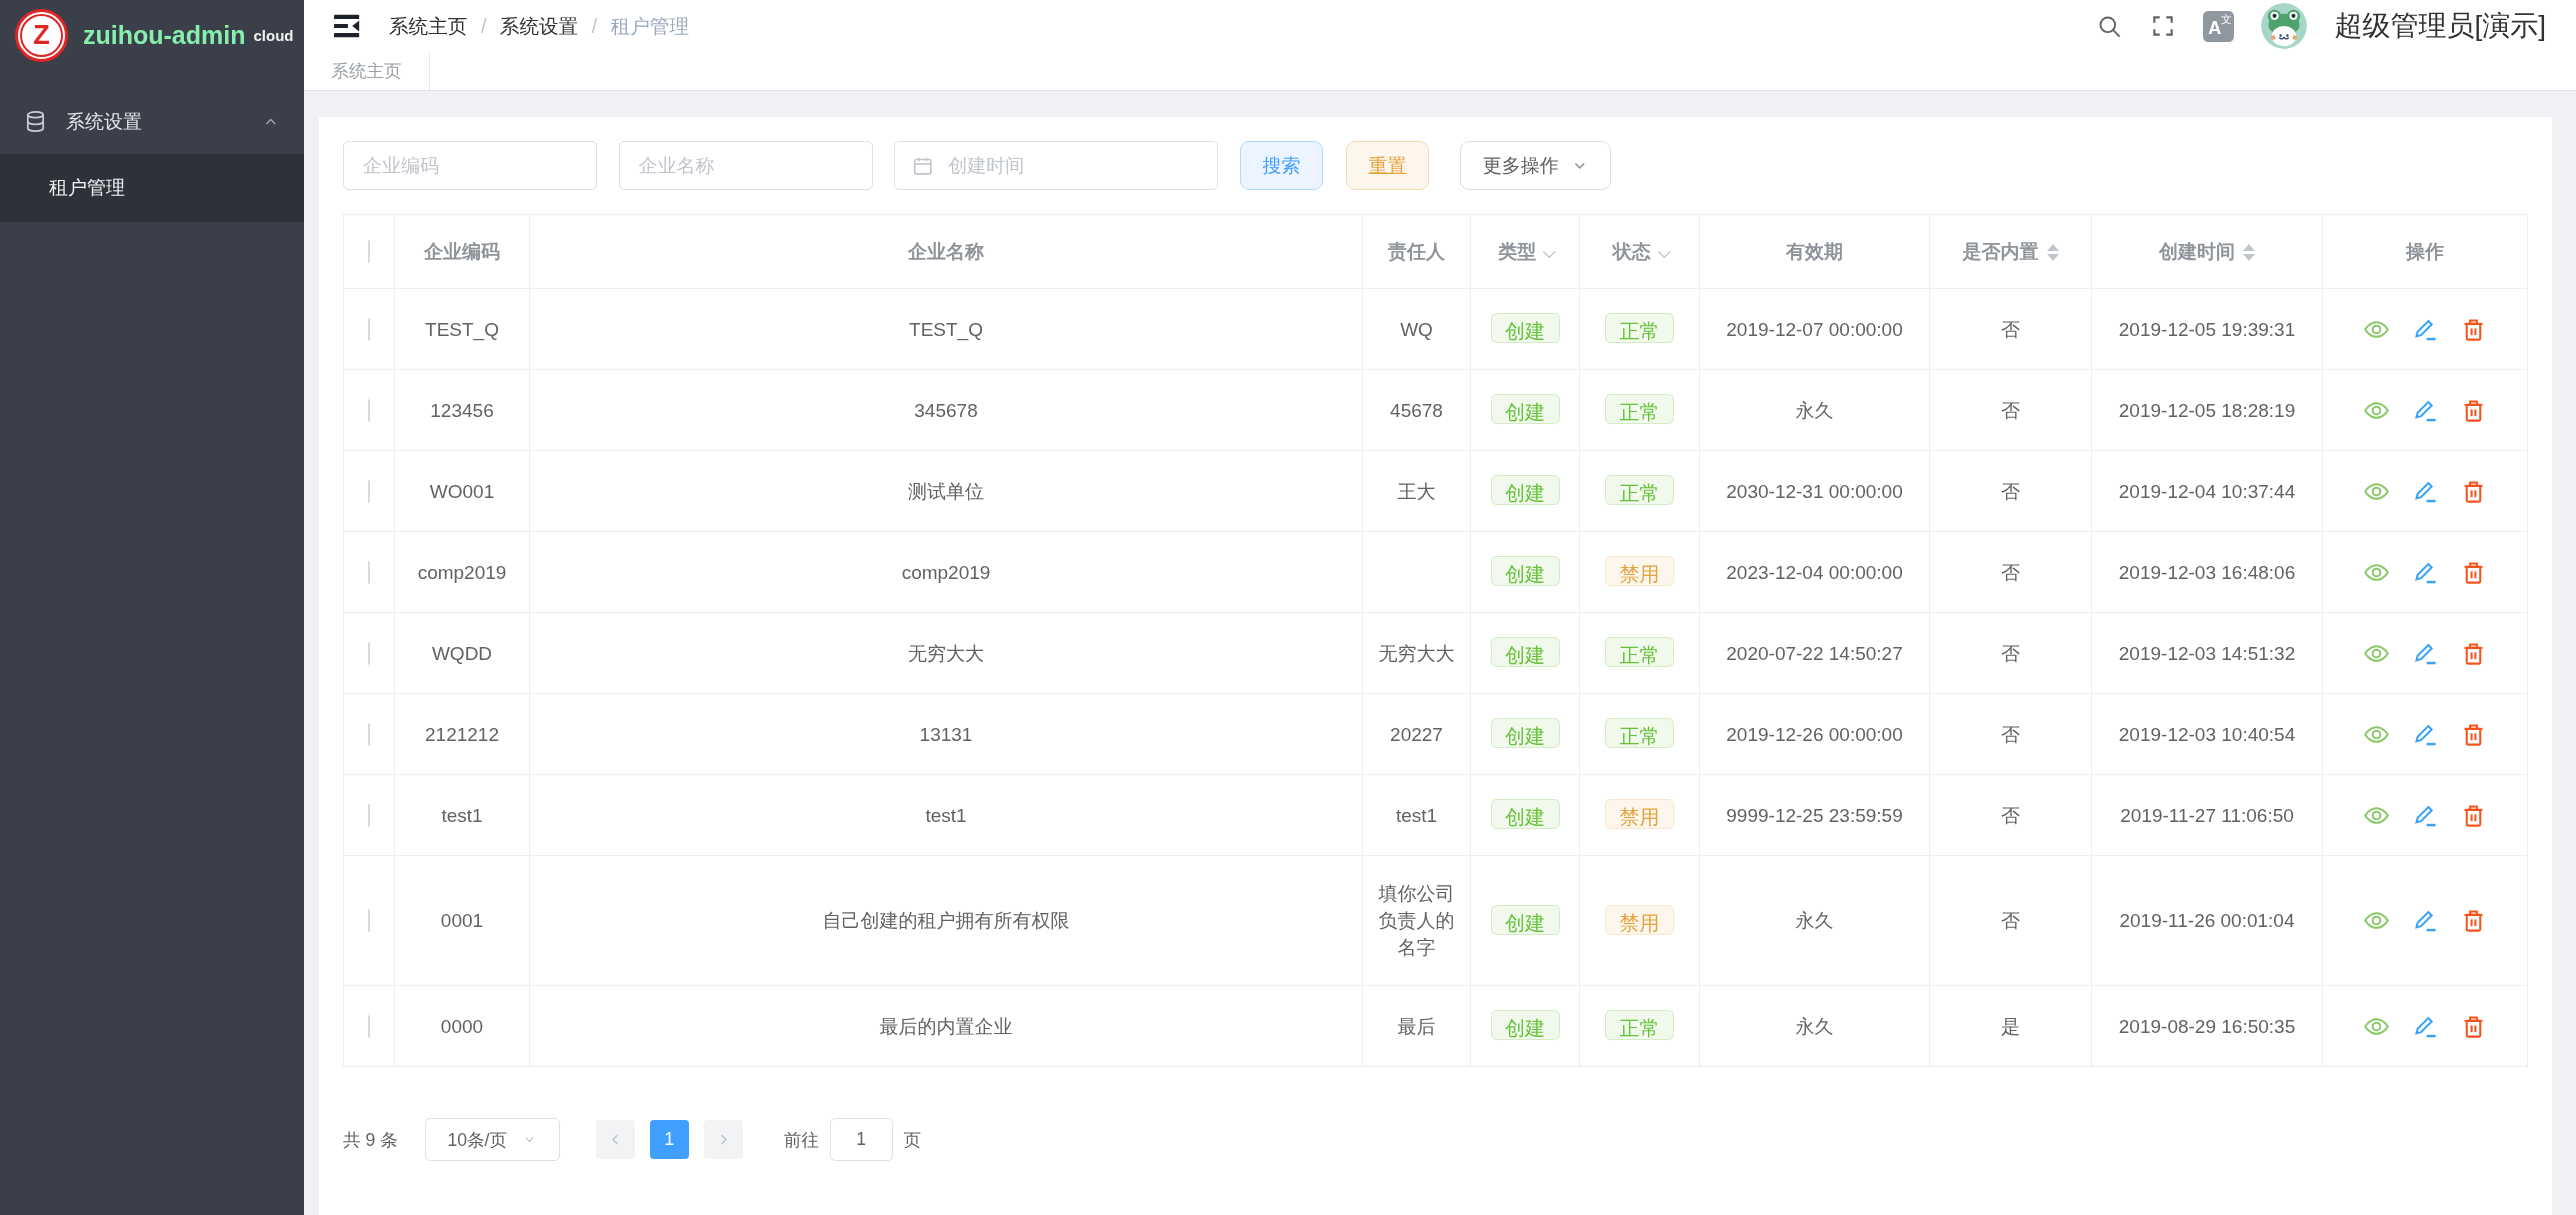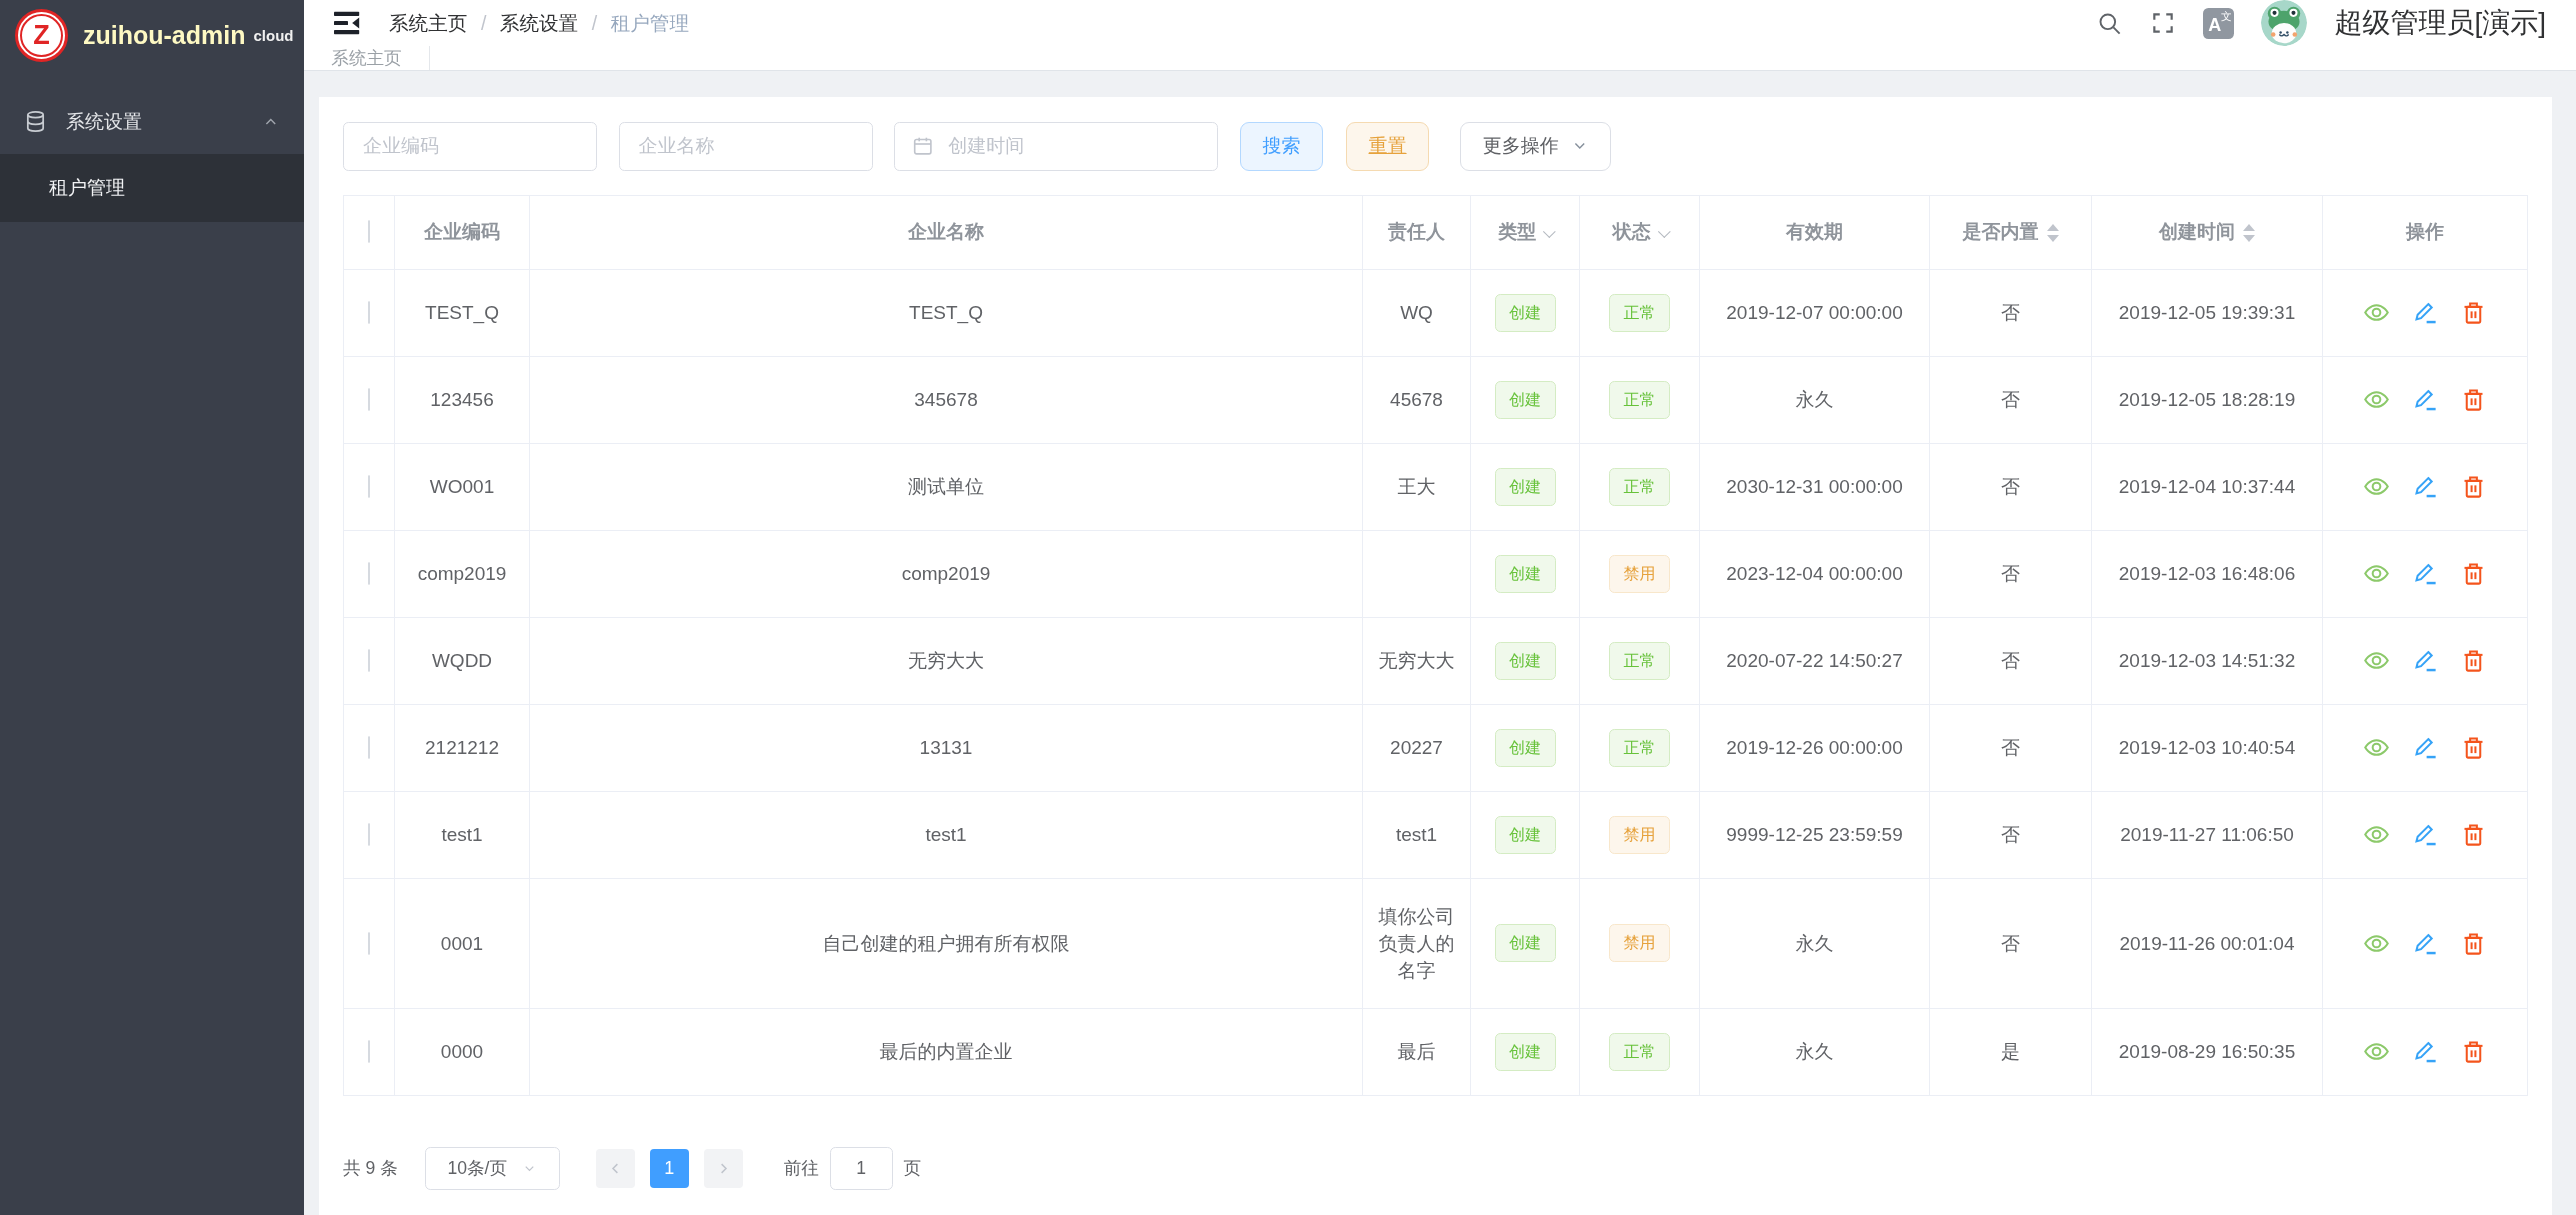--- a/index.html
+++ b/index.html
@@ -7,21 +7,21 @@
   body { font-family:"Liberation Sans","DejaVu Sans",sans-serif; font-size:19px; color:#606266; background:#eff1f4; }
   .app { display:flex; width:100%; height:100%; }
 
   
   .sidebar { width:304px; min-width:304px; background:#3a3f4a; color:#fff; }
   .logo { height:70px; display:flex; align-items:center; padding-left:15px; }
   .logo-badge { width:53px; height:53px; border-radius:50%; border:3.4px solid #e02525; position:relative;
                 display:flex; align-items:center; justify-content:center; background:#fff; }
   .logo-badge::before { content:""; position:absolute; inset:2px; border:2px solid #e02525; border-radius:50%; }
   .logo-z { color:#e02525; font-weight:800; font-size:27px; }
-  .logo-text { margin-left:15px; font-size:25px; font-weight:600; color:#fef9c3; }
+  .logo-text { margin-left:15px; font-size:25px; font-weight:600; color:#86efac; }
   .logo-cloud { margin-left:8px; font-size:15px; font-weight:600; color:#f0f0f0; }
   .menu-item { height:65px; margin-top:19px; display:flex; align-items:center; padding:0 24px; cursor:pointer; }
   .menu-item .mi-label { flex:1; margin-left:19px; color:#e4e6e9; }
   .submenu .sub-item { height:68px; display:flex; align-items:center; padding-left:49px; color:#9fa4ac; cursor:pointer; }
   .submenu .sub-item.active { background:#2d3138; color:#f2f3f5; }
 
   
   .main { flex:1; display:flex; flex-direction:column; background:#eff1f4; overflow:hidden; }
   .topbar { height:69px; background:#fff; display:flex; align-items:center; padding:0 30px; }
   .hamburger { background:none; border:none; cursor:pointer; margin-right:27px; display:flex; }
@@ -57,21 +57,21 @@
   .btn-reset  { background:#fdf6ec; border:1.4px solid #f5dab1; color:#e6a23c; margin-left:1.4px;text-decoration:underline; }
   .btn-more   { background:#fff; border:1.4px solid #dcdfe6; color:#606266; margin-left:9.5px;
                 display:flex; align-items:center; gap:12px; }
 
   
   table { width:100%; border-collapse:collapse; table-layout:fixed; }
   th, td { border:1.4px solid #ebeef5; text-align:center; vertical-align:middle; }
   th { height:74px; color:#8f949b; font-weight:700; font-size:19px; }
   td { padding:24px 13.5px; font-size:19px; color:#606266; line-height:27px; word-break:break-all; }
   .cb { width:20px; height:20px; border:1.4px solid #d6dae0; border-radius:4px; background:#fff; margin:0 auto; cursor:pointer; }
-  .tag { display:inline-block; height:38px; line-height:35px; padding:0 13.5px; border-radius:5.4px; font-size:16px; border:1.4px solid transparent; }
+  .tag { display:inline-block; height:30px; line-height:35px; padding:0 13.5px; border-radius:5.4px; font-size:20px; border:1.4px solid transparent; }
   .tag-success { color:#67c23a; background:#f0f9eb; border-color:#d4ecc3; }
   .tag-warning { color:#e6a23c; background:#fdf6ec; border-color:#f8e7cb; }
   .actions { display:flex; justify-content:center; align-items:center; gap:21.6px; }
   .actions button { background:none; border:none; cursor:pointer; display:flex; }
   .caret-wrap { display:inline-flex; flex-direction:column; margin-left:8px; vertical-align:middle; cursor:pointer; }
   .caret-up { width:0; height:0; border:6px solid transparent; border-top:none; border-bottom:7.4px solid #c0c4cc; margin-bottom:3.4px; }
   .caret-down { width:0; height:0; border:6px solid transparent; border-bottom:none; border-top:7.4px solid #c0c4cc; }
   .filter-caret { display:inline-block; width:8.8px; height:8.8px; border-right:1.4px solid #b4b9c0; border-bottom:1.4px solid #b4b9c0;
                   transform:rotate(45deg) translateY(-2.7px); margin-left:6.8px; cursor:pointer; }
 

